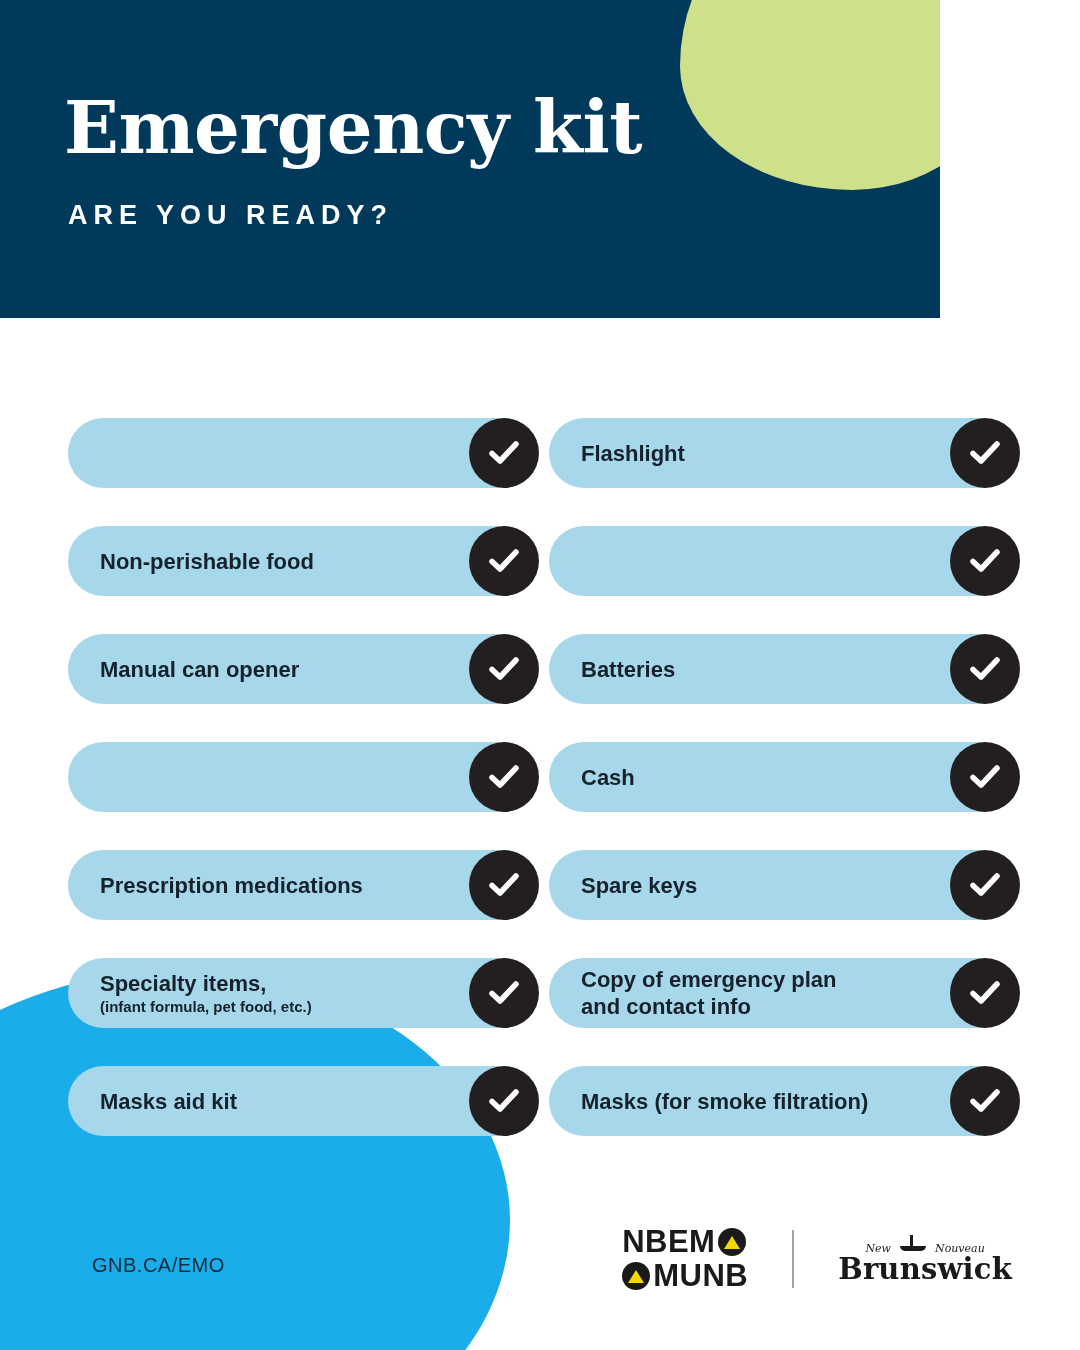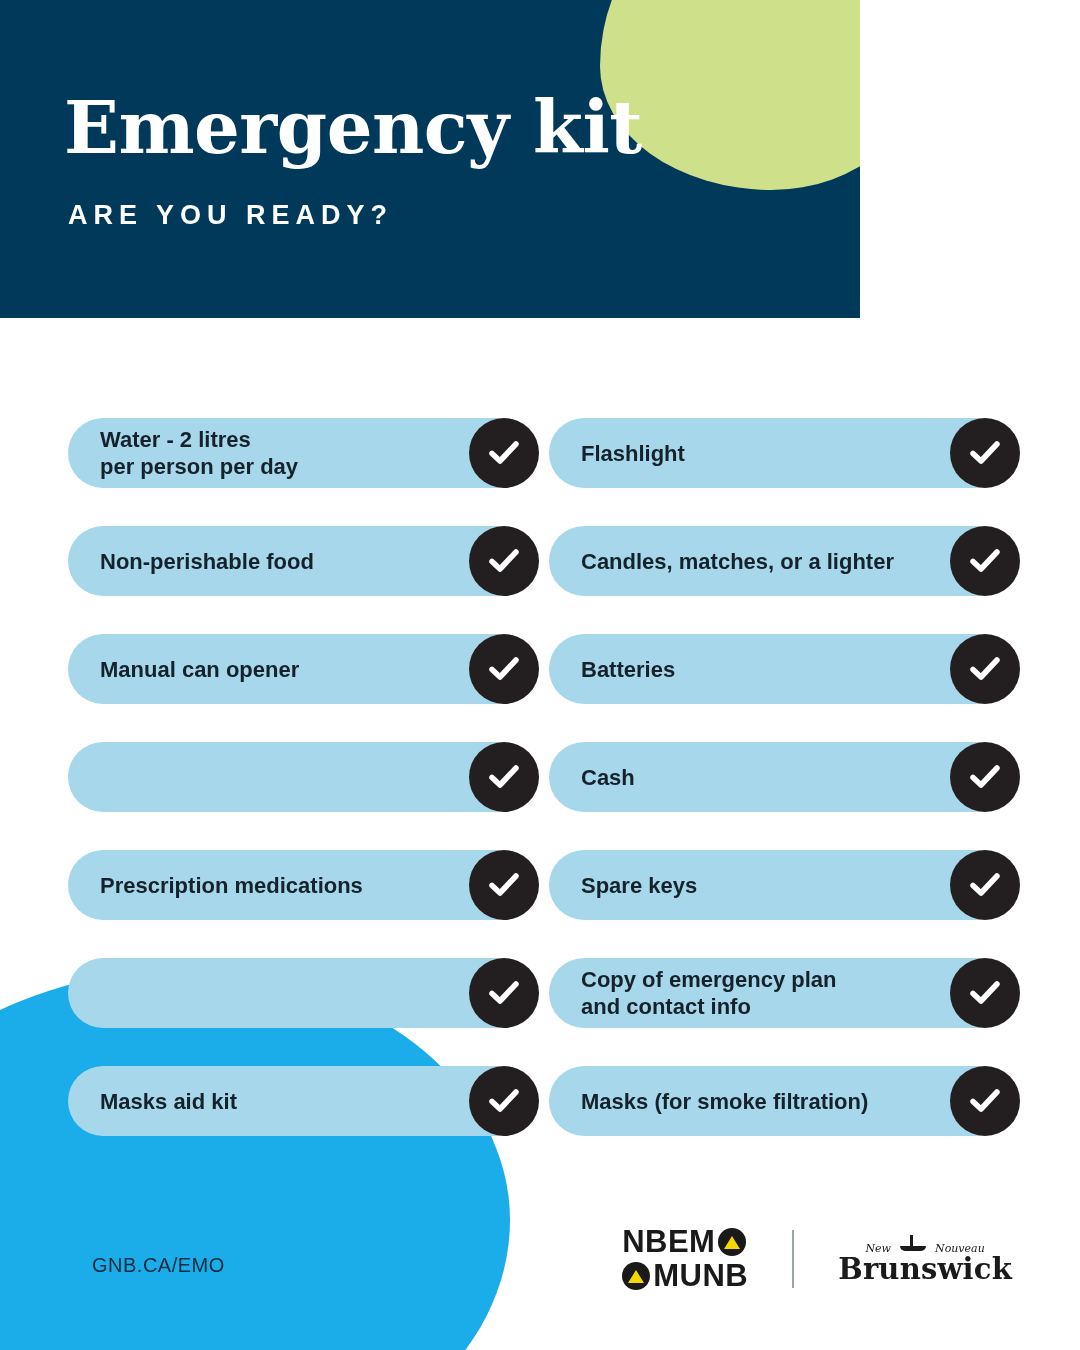--- a/index.html
+++ b/index.html
@@ -10,21 +10,21 @@
     background: #ffffff;
     font-family: "Liberation Sans", sans-serif;
     overflow: hidden;
     position: relative;
   }
 
   
   .header {
     position: absolute;
     top: 0; left: 0;
-    width: 860px;
+    width: 940px;
     height: 318px;
     background: #00395a;
     overflow: hidden;
   }
 
   .header-green-blob {
     position: absolute;
     top: -120px;
     right: -70px;
     width: 330px;
@@ -240,21 +240,20 @@
   <div class="header-green-blob"></div>
   <div class="page-title">Emergency kit</div>
   <div class="page-subtitle">ARE YOU READY?</div>
 </div>
 
 <div class="checklist">
 
   <div class="column">
 
     <div class="check-item">
-      <div class="check-label">Water - 2 litres<br>per person per day</div>
       <div class="check-circle">
         <svg width="38" height="38" viewBox="0 0 38 38">
             <path d="M7 19.5 L15 27 L31 10" stroke="#ffffff" stroke-width="5.5" fill="none" stroke-linecap="round" stroke-linejoin="round"></path>
           </svg>
       </div>
     </div>
 
     <div class="check-item">
       <div class="check-label">Non-perishable food</div>
       <div class="check-circle">
@@ -284,20 +283,24 @@
     <div class="check-item">
       <div class="check-label">Prescription medications</div>
       <div class="check-circle">
         <svg width="38" height="38" viewBox="0 0 38 38">
             <path d="M7 19.5 L15 27 L31 10" stroke="#ffffff" stroke-width="5.5" fill="none" stroke-linecap="round" stroke-linejoin="round"></path>
           </svg>
       </div>
     </div>
 
     <div class="check-item">
+      <div>
+        <div class="check-label">Specialty items,</div>
+        <span class="check-sub">(infant formula, pet food, etc.)</span>
+      </div>
       <div class="check-circle">
         <svg width="38" height="38" viewBox="0 0 38 38">
             <path d="M7 19.5 L15 27 L31 10" stroke="#ffffff" stroke-width="5.5" fill="none" stroke-linecap="round" stroke-linejoin="round"></path>
           </svg>
       </div>
     </div>
 
     <div class="check-item">
       <div class="check-label">Masks aid kit</div>
       <div class="check-circle">
@@ -314,21 +317,20 @@
     <div class="check-item">
       <div class="check-label">Flashlight</div>
       <div class="check-circle">
         <svg width="38" height="38" viewBox="0 0 38 38">
             <path d="M7 19.5 L15 27 L31 10" stroke="#ffffff" stroke-width="5.5" fill="none" stroke-linecap="round" stroke-linejoin="round"></path>
           </svg>
       </div>
     </div>
 
     <div class="check-item">
-      <div class="check-label">Candles, matches, or a lighter</div>
       <div class="check-circle">
         <svg width="38" height="38" viewBox="0 0 38 38">
             <path d="M7 19.5 L15 27 L31 10" stroke="#ffffff" stroke-width="5.5" fill="none" stroke-linecap="round" stroke-linejoin="round"></path>
           </svg>
       </div>
     </div>
 
     <div class="check-item">
       <div class="check-label"> Batteries</div>
       <div class="check-circle">

